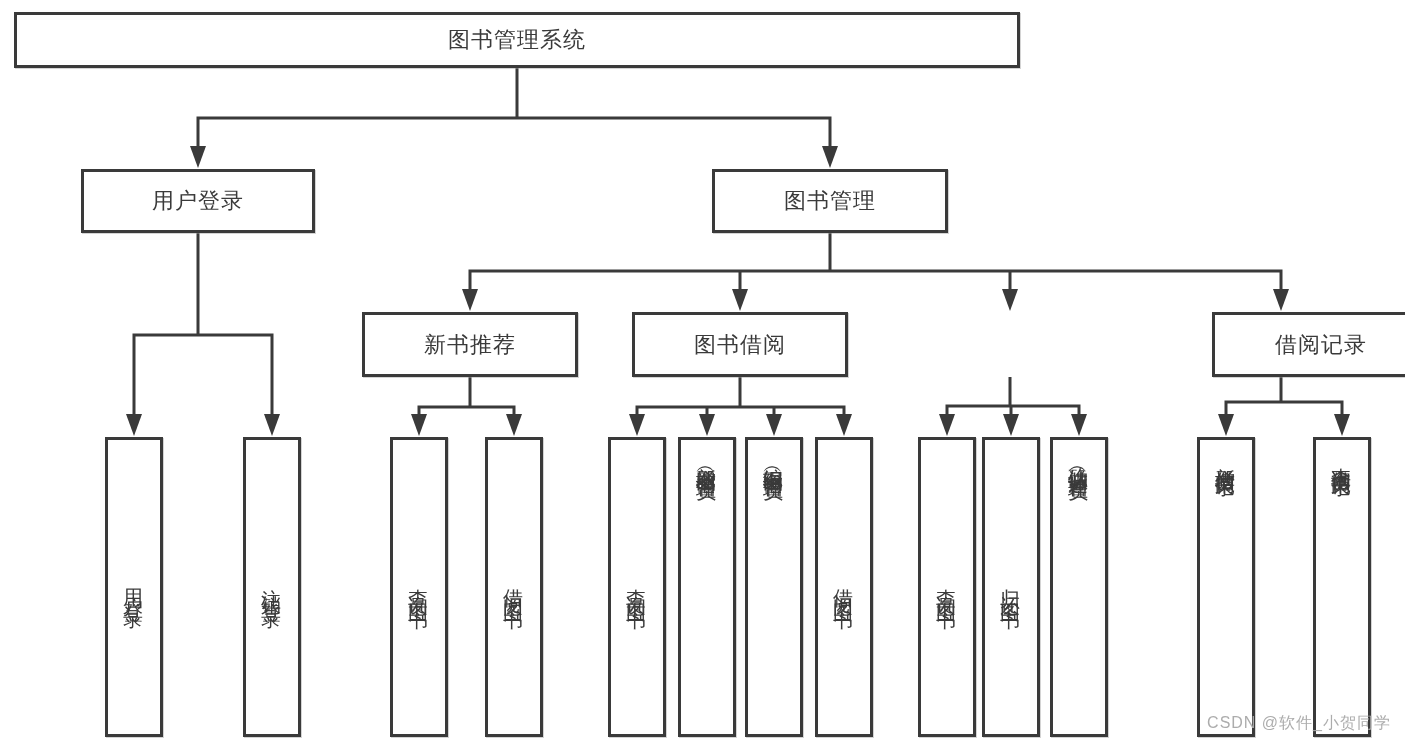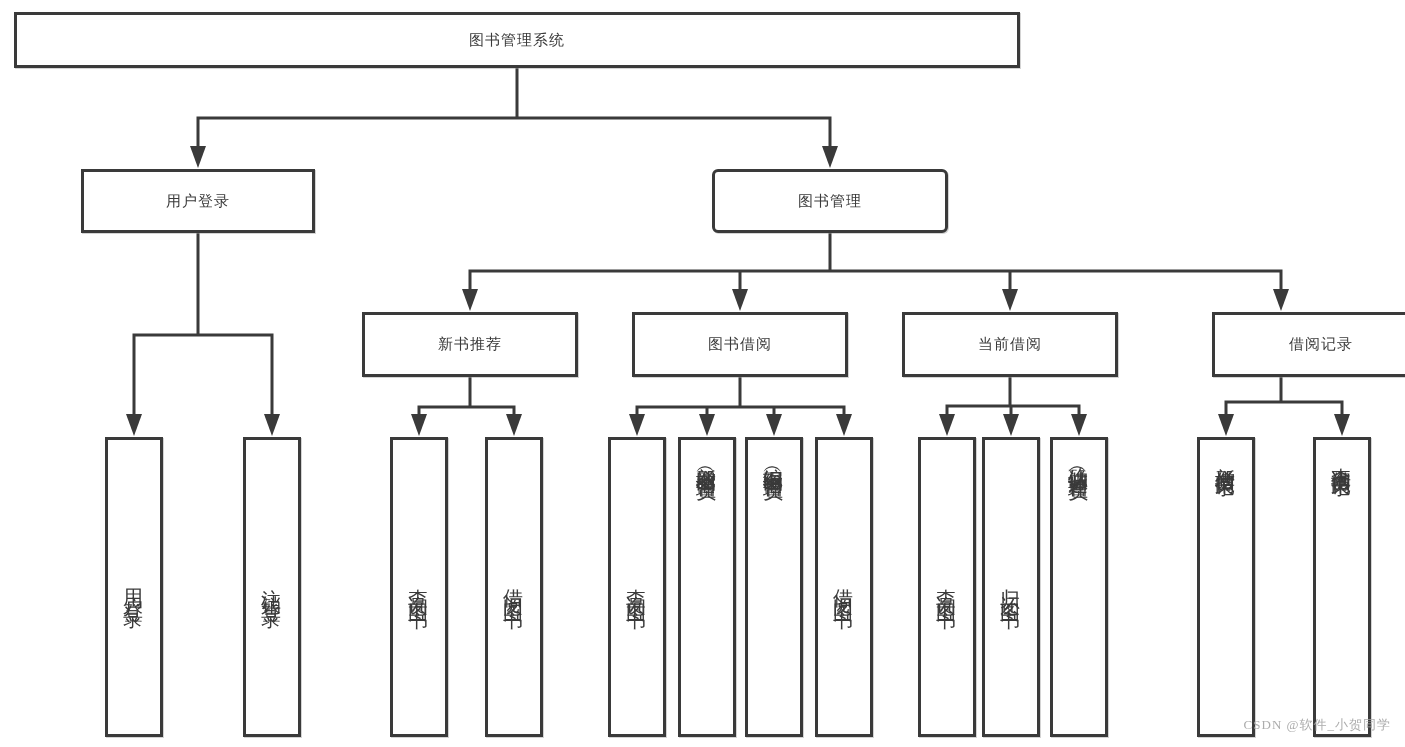--- a/index.html
+++ b/index.html
@@ -25,47 +25,46 @@
   }
   .box {
     position: absolute;
     box-sizing: border-box;
     border: 3px solid #3a3a3a;
     background: #ffffff;
     display: flex;
     align-items: center;
     justify-content: center;
     text-align: center;
-    font-size: 15px;
+    font-size: 22px;
     color: #3a3a3a;
     letter-spacing: 1px;
     box-shadow: 1px 1px 0 rgba(160,160,160,0.45);
   }
   .box.tall {
     writing-mode: vertical-rl;
     text-orientation: mixed;
     font-size: 20px;
     letter-spacing: 7px;
     padding: 10px 0;
   }
   .box.tall.long {
     letter-spacing: 2px;
     justify-content: flex-start;
     padding-top: 12px;
   }
   .watermark {
     position: absolute;
     right: 14px;
     bottom: 13px;
-    font-size: 13px;
+    font-size: 16px;
     color: rgba(168,168,168,0.95);
     letter-spacing: 1px;
     white-space: nowrap;
     z-index: 5;
-    font-family: Liberation Serif, serif;
   }
 </style>
 </head>
 <body>
 
 <div class="canvas">
 
   <svg class="wires" width="1405" height="747" viewBox="0 0 1405 747" aria-hidden="true">
     <g stroke="#3a3a3a" stroke-width="3" fill="none">
 
@@ -105,25 +104,24 @@
       <polygon points="1003,414 1019,414 1011,436"></polygon>
       <polygon points="1071,414 1087,414 1079,436"></polygon>
       <polygon points="1218,414 1234,414 1226,436"></polygon>
       <polygon points="1334,414 1350,414 1342,436"></polygon>
     </g>
   </svg>
 
   <div class="box" style="left:14px; top:12px; width:1006px; height:56px;">图书管理系统</div>
 
   <div class="box" style="left:81px; top:169px; width:234px; height:64px;">用户登录</div>
-  <div class="box" style="left:712px; top:169px; width:236px; height:64px;border-radius:6px;">图书管理</div>
+  <div class="box" style="left:712px; top:169px; width:236px; height:64px;">图书管理</div>
 
   <div class="box" style="left:632px; top:312px; width:216px; height:65px;">图书借阅</div>
   <div class="box" style="left:362px; top:312px; width:216px; height:65px;">新书推荐</div>
-  <div class="box" style="left:902px; top:312px; width:216px; height:65px;">当前借阅</div>
   <div class="box" style="left:1212px; top:312px; width:218px; height:65px;">借阅记录</div>
 
   <div class="box tall" style="left:105px; top:437px; width:58px; height:300px;">用户登录</div>
   <div class="box tall" style="left:243px; top:437px; width:58px; height:300px;">注销登录</div>
 
   <div class="box tall" style="left:390px; top:437px; width:58px; height:300px;">查询图书</div>
   <div class="box tall" style="left:485px; top:437px; width:58px; height:300px;">借阅图书</div>
 
   <div class="box tall" style="left:608px; top:437px; width:58px; height:300px;">查询图书</div>
   <div class="box tall long" style="left:678px; top:437px; width:58px; height:300px;">新增图书（管理员）</div>

